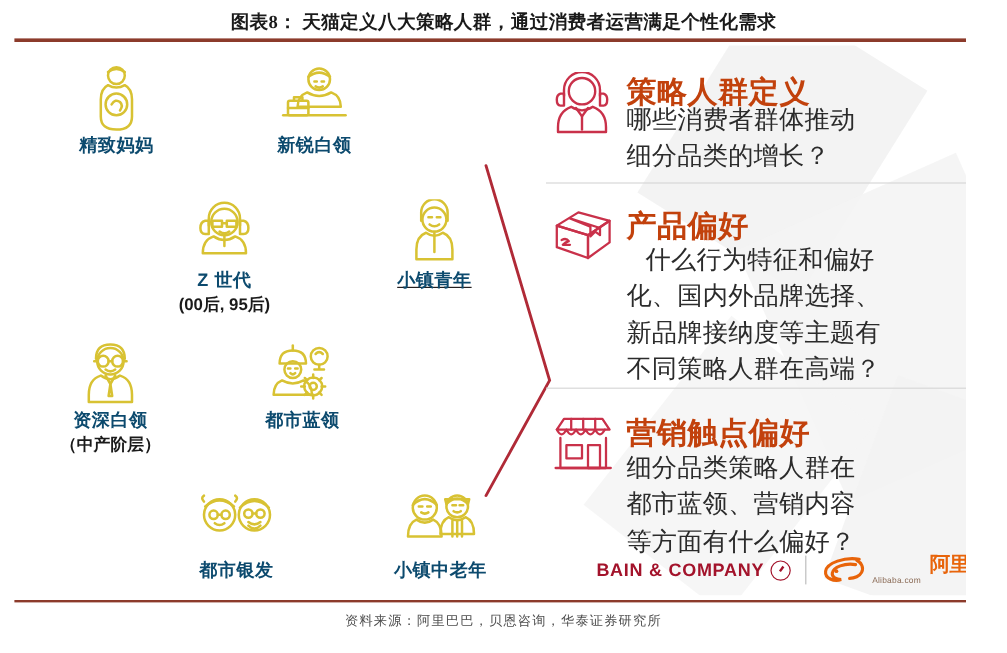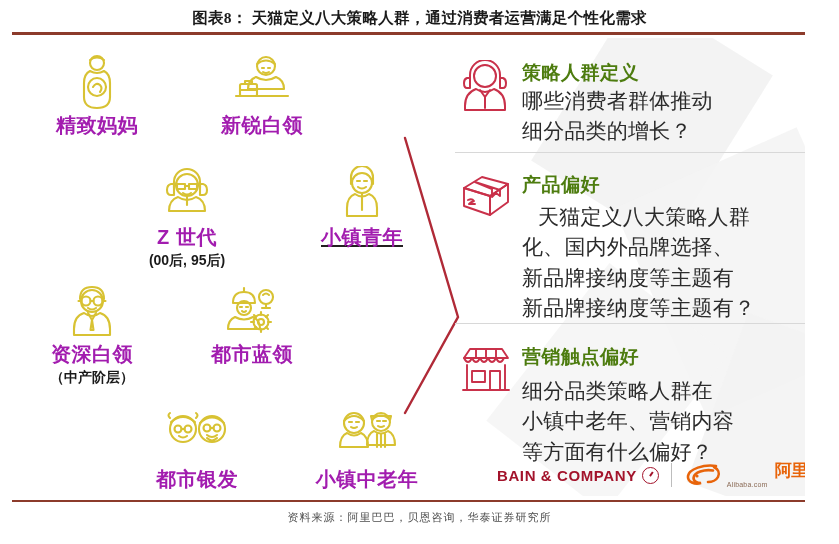--- a/index.html
+++ b/index.html
@@ -93,23 +93,23 @@
     text-align: center;
   }
   .persona .p-icon {
     display: block;
     height: 58px;
     line-height: 0;
   }
   .persona .p-icon svg { display: inline-block; }
   .persona .p-label {
     display: block;
-    font-size: 20px;
-    font-weight: bold;
-    color: #a21caf;
+    font-size: 15px;
+    font-weight: bold;
+    color: #0c4a6e;
     letter-spacing: 0.5px;
     line-height: 1.35;
     white-space: nowrap;
   }
   .persona .p-sub {
     display: block;
     font-size: 14px;
     font-weight: bold;
     color: #1a1a1a;
     line-height: 1.35;
@@ -136,23 +136,23 @@
     left: 0;
     top: 0;
     width: 52px;
     height: 52px;
     line-height: 0;
   }
   .sec-title {
     position: absolute;
     left: 62px;
     top: 0;
-    font-size: 19px;
-    font-weight: bold;
-    color: #4d7c0f;
+    font-size: 25px;
+    font-weight: bold;
+    color: #c2410c;
     letter-spacing: 0.5px;
     white-space: nowrap;
   }
   .sec-body {
     position: absolute;
     left: 62px;
     top: 26px;
     width: 300px;
     font-size: 21px;
     line-height: 1.45;
@@ -420,45 +420,45 @@
         <svg width="52" height="48" viewBox="0 0 52 48" fill="none" stroke="#c9314a" stroke-width="1.9" stroke-linecap="round" stroke-linejoin="round">
           <path d="M4 16 L22 5 L48 12 L30 24 Z"></path>
           <path d="M4 16 L4 34 L30 43 L30 24 Z"></path>
           <path d="M30 24 L48 12 L48 30 L30 43 Z"></path>
           <path d="M15 10 L40 18 L40 24 L36 21 L32 25 L32 17 Z"></path>
           <path d="M8 28 q4 -2 6 1 q-3 1 -5 3 h6"></path>
         </svg>
       </span>
       <div class="sec-title">产品偏好</div>
       <div class="sec-body" style="top:30px;">
-        <div style="text-indent:16px;">天猫定义八大策略人群</div>
+        <div style="text-indent:16px;">什么行为特征和偏好</div>
         <div>化、国内外品牌选择、</div>
         <div>新品牌接纳度等主题有</div>
-        <div>新品牌接纳度等主题有？</div>
+        <div>不同策略人群在高端？</div>
       </div>
     </div>
 
     <div class="divider" style="top:285px;"></div>
 
     <div class="section" style="top:306px; height:130px;">
       <span class="sec-icon">
         <svg width="52" height="50" viewBox="0 0 52 50" fill="none" stroke="#c9314a" stroke-width="1.9" stroke-linecap="round" stroke-linejoin="round">
           <path d="M4 14 L10 5 L42 5 L48 14 Z"></path>
           <path d="M4 14 q4 8 8 0 q4 8 8 0 q4 8 8 0 q4 8 8 0 q4 8 8 0"></path>
           <path d="M7 21 v25 h38 v-25"></path>
           <path d="M3 46 h46"></path>
           <rect x="12" y="27" width="13" height="11"></rect>
           <rect x="30" y="27" width="10" height="19"></rect>
           <path d="M16 5 v9 M26 5 v9 M36 5 v9"></path>
         </svg>
       </span>
       <div class="sec-title">营销触点偏好</div>
       <div class="sec-body" style="top:32px;">
         <div>细分品类策略人群在</div>
-        <div>小镇中老年、营销内容</div>
+        <div>都市蓝领、营销内容</div>
         <div>等方面有什么偏好？</div>
       </div>
     </div>
 
   </div>
 
   <div class="logos">
     <span class="bain">
       <span>BAIN &amp; COMPANY</span>
       <span class="bain-mark"></span>

